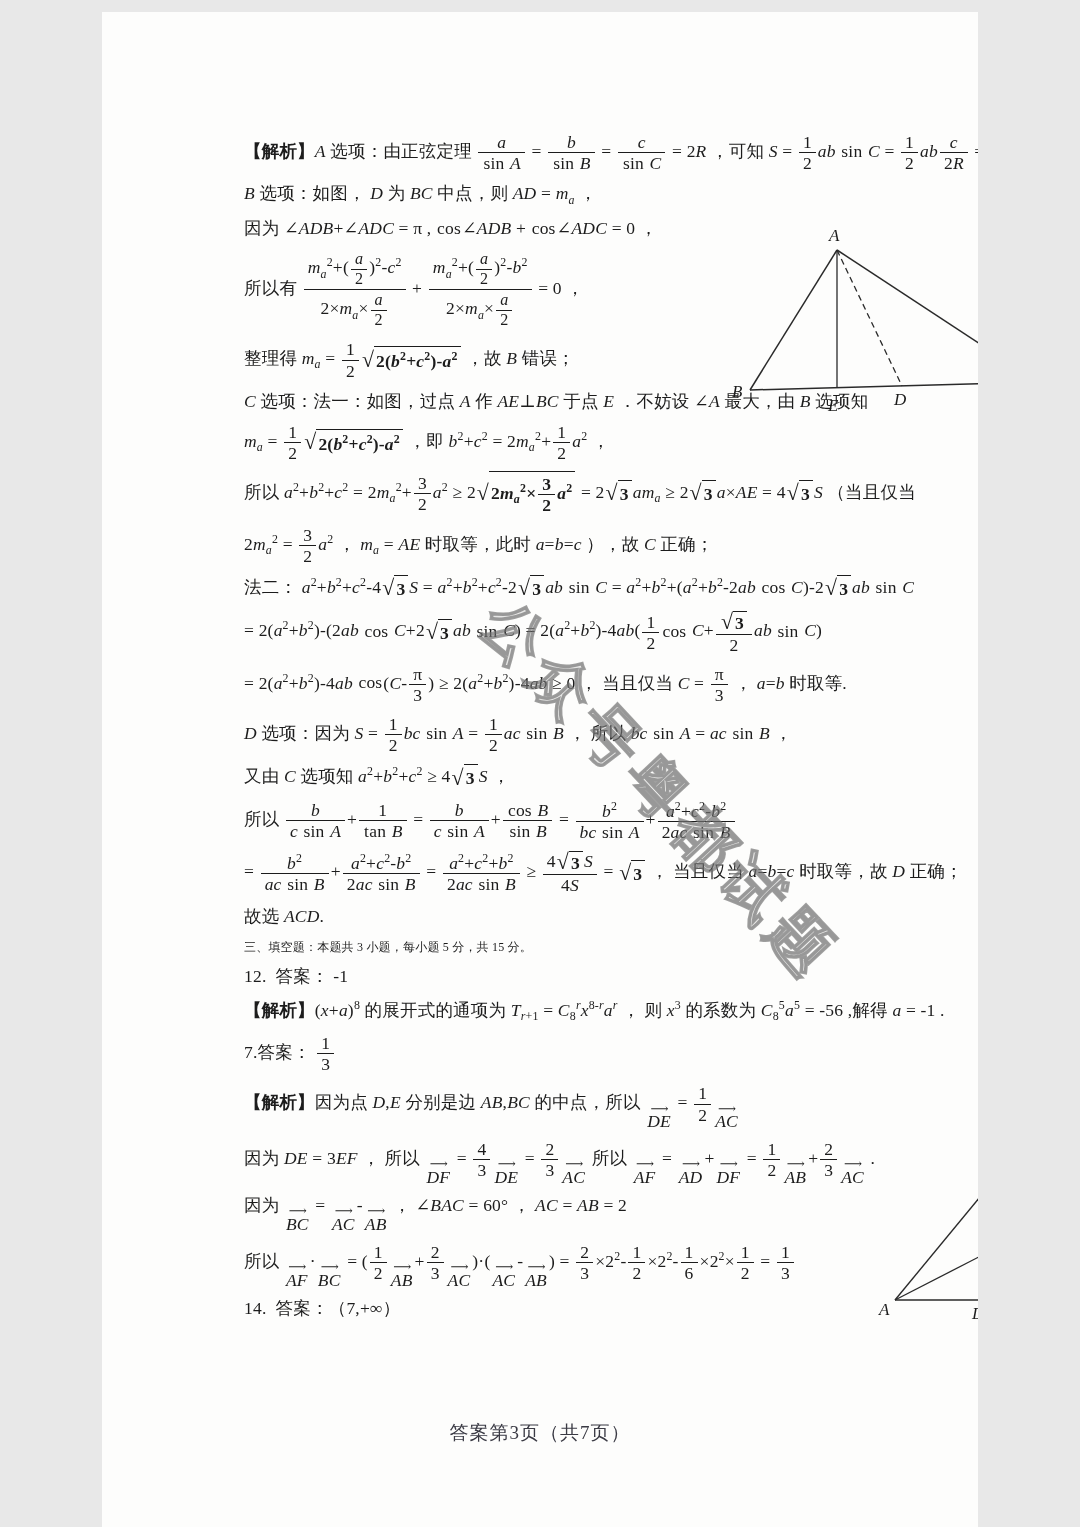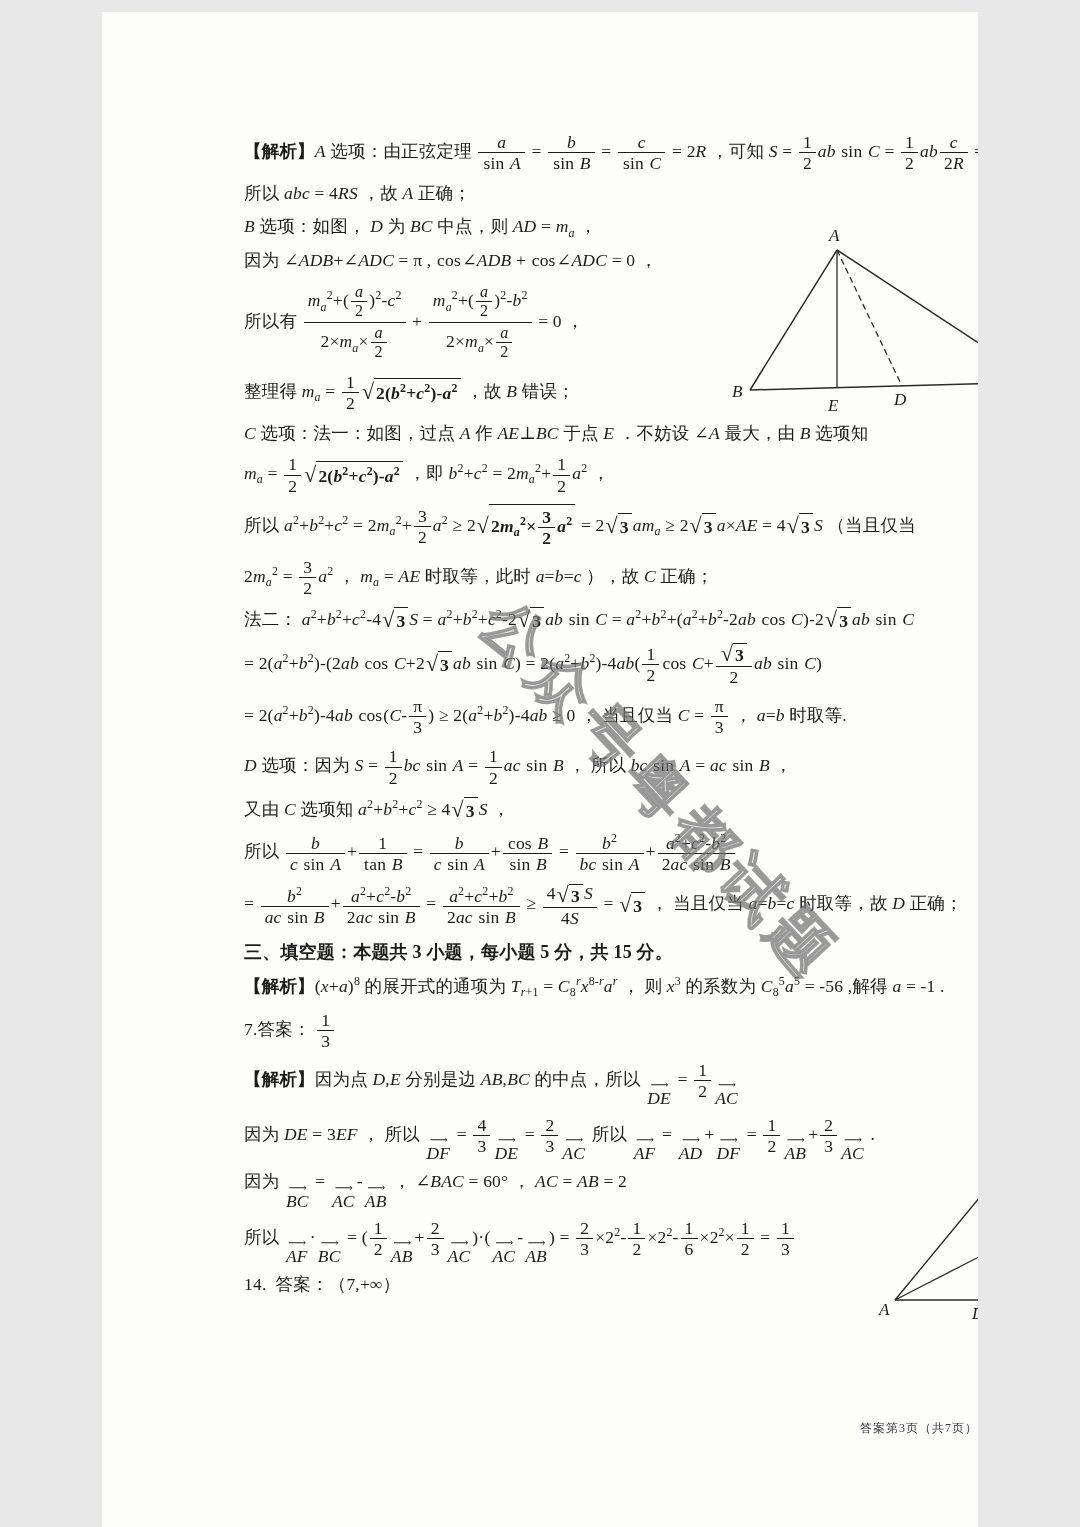--- a/index.html
+++ b/index.html
@@ -5,21 +5,21 @@
 <style>
   * { margin:0; padding:0; box-sizing:border-box; }
   html,body { background:#e8e8e8; }
   .page {
     position:relative; width:876px; height:1527px; margin:12px auto;
     background:#fdfdfc; color:#1c1c1c; overflow:hidden;
     font-family:"Liberation Serif","DejaVu Serif",serif;
   }
   .content { position:absolute; left:142px; top:112px; width:828px; }
   .ln { font-size:17.5px; line-height:1.45; margin:7px 0; letter-spacing:0.2px; }
-  .hd { font-weight:bold; font-size:18px; margin:10px 0 8px 0; }
+  .hd { font-weight:normal; font-size:12px; margin:10px 0 8px 0; }
   
   .tx { white-space:pre-wrap; }
   .it { font-style:italic; }
   .fn { font-style:normal; padding:0 1px; }
   sup { font-size:0.68em; }
   sub { font-size:0.68em; }
   .frac { display:inline-block; vertical-align:middle; text-align:center; margin:1px 2px; }
   .frac .num { display:block; border-bottom:1.4px solid #1c1c1c; padding:0 4px; line-height:1.15; }
   .frac .den { display:block; padding:0 4px; line-height:1.15; }
   .frac .frac { font-size:0.92em; }
@@ -37,32 +37,31 @@
   .watermark {
     position:absolute; left:558px; top:778px; white-space:nowrap;
     transform:translate(-50%,-50%) rotate(47deg);
     font-size:62px; font-weight:bold; letter-spacing:8px;
     color:rgba(128,128,128,0.18);
     -webkit-text-stroke:1.6px rgba(110,110,110,0.65);
     pointer-events:none; z-index:5;
   }
   
   .footer {
-    position:absolute; left:0; right:0; top:1408px; text-align:right;
-    font-size:12px; color:#3a3a44; letter-spacing:1px;
+    position:absolute; left:0; right:0; top:1408px; text-align:center;
+    font-size:19px; color:#3a3a44; letter-spacing:1px;
   }
 </style>
 </head>
 <body>
 
 <div class="page">
 
   <div class="content">
     <p class="ln"><b><span class="tx">【解析】</span></b><span class="tx"><span class="it">A</span> 选项：由正弦定理 </span><span class="frac"><span class="num"><span class="tx"><span class="it">a</span></span></span><span class="den"><span class="tx"><span class="fn">sin</span> <span class="it">A</span></span></span></span><span class="tx"> = </span><span class="frac"><span class="num"><span class="tx"><span class="it">b</span></span></span><span class="den"><span class="tx"><span class="fn">sin</span> <span class="it">B</span></span></span></span><span class="tx"> = </span><span class="frac"><span class="num"><span class="tx"><span class="it">c</span></span></span><span class="den"><span class="tx"><span class="fn">sin</span> <span class="it">C</span></span></span></span><span class="tx"> = 2<span class="it">R</span> ，可知 <span class="it">S</span> = </span><span class="frac"><span class="num"><span class="tx">1</span></span><span class="den"><span class="tx">2</span></span></span><span class="tx"><span class="it">ab</span> <span class="fn">sin</span> <span class="it">C</span> = </span><span class="frac"><span class="num"><span class="tx">1</span></span><span class="den"><span class="tx">2</span></span></span><span class="tx"><span class="it">ab</span></span><span class="frac"><span class="num"><span class="tx"><span class="it">c</span></span></span><span class="den"><span class="tx">2<span class="it">R</span></span></span></span><span class="tx"> = </span><span class="frac"><span class="num"><span class="tx"><span class="it">abc</span></span></span><span class="den"><span class="tx">4<span class="it">R</span></span></span></span><span class="tx"> ，</span></p>
-    <p class="ln"><span class="tx">所以 <span class="it">abc</span> = 4<span class="it">RS</span> ，故 <span class="it">A</span> 正确；</span></p>
     <p class="ln"><span class="tx"><span class="it">B</span> 选项：如图， <span class="it">D</span> 为 <span class="it">BC</span> 中点，则 <span class="it">AD</span> = <span class="it">m</span></span><sub><span class="tx"><span class="it">a</span></span></sub><span class="tx"> ，</span></p>
     <p class="ln"><span class="tx">因为 ∠<span class="it">ADB</span>+∠<span class="it">ADC</span> = π , <span class="fn">cos</span>∠<span class="it">ADB</span> + <span class="fn">cos</span>∠<span class="it">ADC</span> = 0 ，</span></p>
     <p class="ln"><span class="tx">所以有 </span><span class="frac"><span class="num"><span class="tx"><span class="it">m</span></span><sub><span class="tx"><span class="it">a</span></span></sub><sup><span class="tx">2</span></sup><span class="tx">+(</span><span class="frac"><span class="num"><span class="tx"><span class="it">a</span></span></span><span class="den"><span class="tx">2</span></span></span><span class="tx">)</span><sup><span class="tx">2</span></sup><span class="tx">-<span class="it">c</span></span><sup><span class="tx">2</span></sup></span><span class="den"><span class="tx">2×<span class="it">m</span></span><sub><span class="tx"><span class="it">a</span></span></sub><span class="tx">×</span><span class="frac"><span class="num"><span class="tx"><span class="it">a</span></span></span><span class="den"><span class="tx">2</span></span></span></span></span><span class="tx"> + </span><span class="frac"><span class="num"><span class="tx"><span class="it">m</span></span><sub><span class="tx"><span class="it">a</span></span></sub><sup><span class="tx">2</span></sup><span class="tx">+(</span><span class="frac"><span class="num"><span class="tx"><span class="it">a</span></span></span><span class="den"><span class="tx">2</span></span></span><span class="tx">)</span><sup><span class="tx">2</span></sup><span class="tx">-<span class="it">b</span></span><sup><span class="tx">2</span></sup></span><span class="den"><span class="tx">2×<span class="it">m</span></span><sub><span class="tx"><span class="it">a</span></span></sub><span class="tx">×</span><span class="frac"><span class="num"><span class="tx"><span class="it">a</span></span></span><span class="den"><span class="tx">2</span></span></span></span></span><span class="tx"> = 0 ，</span></p>
     <p class="ln"><span class="tx">整理得 <span class="it">m</span></span><sub><span class="tx"><span class="it">a</span></span></sub><span class="tx"> = </span><span class="frac"><span class="num"><span class="tx">1</span></span><span class="den"><span class="tx">2</span></span></span><span class="sqrt">
           <span class="rad">√</span>
           <span class="rdc"><span class="tx">2(<span class="it">b</span></span><sup><span class="tx">2</span></sup><span class="tx">+<span class="it">c</span></span><sup><span class="tx">2</span></sup><span class="tx">)-<span class="it">a</span></span><sup><span class="tx">2</span></sup></span>
         </span><span class="tx"> ，故 <span class="it">B</span> 错误；</span></p>
     <p class="ln"><span class="tx"><span class="it">C</span> 选项：法一：如图，过点 <span class="it">A</span> 作 <span class="it">AE</span>⊥<span class="it">BC</span> 于点 <span class="it">E</span> ．不妨设 ∠<span class="it">A</span> 最大，由 <span class="it">B</span> 选项知</span></p>
     <p class="ln"><span class="tx"><span class="it">m</span></span><sub><span class="tx"><span class="it">a</span></span></sub><span class="tx"> = </span><span class="frac"><span class="num"><span class="tx">1</span></span><span class="den"><span class="tx">2</span></span></span><span class="sqrt">
           <span class="rad">√</span>
@@ -106,21 +105,23 @@
           <span class="rdc"><span class="tx">3</span></span>
         </span><span class="tx"><span class="it">S</span> ，</span></p>
     <p class="ln"><span class="tx">所以 </span><span class="frac"><span class="num"><span class="tx"><span class="it">b</span></span></span><span class="den"><span class="tx"><span class="it">c</span> <span class="fn">sin</span> <span class="it">A</span></span></span></span><span class="tx">+</span><span class="frac"><span class="num"><span class="tx">1</span></span><span class="den"><span class="tx"><span class="fn">tan</span> <span class="it">B</span></span></span></span><span class="tx"> = </span><span class="frac"><span class="num"><span class="tx"><span class="it">b</span></span></span><span class="den"><span class="tx"><span class="it">c</span> <span class="fn">sin</span> <span class="it">A</span></span></span></span><span class="tx">+</span><span class="frac"><span class="num"><span class="tx"><span class="fn">cos</span> <span class="it">B</span></span></span><span class="den"><span class="tx"><span class="fn">sin</span> <span class="it">B</span></span></span></span><span class="tx"> = </span><span class="frac"><span class="num"><span class="tx"><span class="it">b</span></span><sup><span class="tx">2</span></sup></span><span class="den"><span class="tx"><span class="it">bc</span> <span class="fn">sin</span> <span class="it">A</span></span></span></span><span class="tx">+</span><span class="frac"><span class="num"><span class="tx"><span class="it">a</span></span><sup><span class="tx">2</span></sup><span class="tx">+<span class="it">c</span></span><sup><span class="tx">2</span></sup><span class="tx">-<span class="it">b</span></span><sup><span class="tx">2</span></sup></span><span class="den"><span class="tx">2<span class="it">ac</span> <span class="fn">sin</span> <span class="it">B</span></span></span></span></p>
     <p class="ln"><span class="tx">= </span><span class="frac"><span class="num"><span class="tx"><span class="it">b</span></span><sup><span class="tx">2</span></sup></span><span class="den"><span class="tx"><span class="it">ac</span> <span class="fn">sin</span> <span class="it">B</span></span></span></span><span class="tx">+</span><span class="frac"><span class="num"><span class="tx"><span class="it">a</span></span><sup><span class="tx">2</span></sup><span class="tx">+<span class="it">c</span></span><sup><span class="tx">2</span></sup><span class="tx">-<span class="it">b</span></span><sup><span class="tx">2</span></sup></span><span class="den"><span class="tx">2<span class="it">ac</span> <span class="fn">sin</span> <span class="it">B</span></span></span></span><span class="tx"> = </span><span class="frac"><span class="num"><span class="tx"><span class="it">a</span></span><sup><span class="tx">2</span></sup><span class="tx">+<span class="it">c</span></span><sup><span class="tx">2</span></sup><span class="tx">+<span class="it">b</span></span><sup><span class="tx">2</span></sup></span><span class="den"><span class="tx">2<span class="it">ac</span> <span class="fn">sin</span> <span class="it">B</span></span></span></span><span class="tx"> ≥ </span><span class="frac"><span class="num"><span class="tx">4</span><span class="sqrt">
               <span class="rad">√</span>
               <span class="rdc"><span class="tx">3</span></span>
             </span><span class="tx"><span class="it">S</span></span></span><span class="den"><span class="tx">4<span class="it">S</span></span></span></span><span class="tx"> = </span><span class="sqrt">
           <span class="rad">√</span>
           <span class="rdc"><span class="tx">3</span></span>
         </span><span class="tx"> ， 当且仅当 <span class="it">a</span>=<span class="it">b</span>=<span class="it">c</span> 时取等，故 <span class="it">D</span> 正确；</span></p>
+    <p class="ln"><span class="tx">故选 <span class="it">ACD</span>.</span></p>
     <p class="ln hd"><span class="tx">三、填空题：本题共 3 小题，每小题 5 分，共 15 分。</span></p>
+    <p class="ln"><span class="tx">12.  答案： -1</span></p>
     <p class="ln"><b><span class="tx">【解析】</span></b><span class="tx">(<span class="it">x</span>+<span class="it">a</span>)</span><sup><span class="tx">8</span></sup><span class="tx"> 的展开式的通项为 <span class="it">T</span></span><sub><span class="tx"><span class="it">r</span>+1</span></sub><span class="tx"> = <span class="it">C</span></span><sub><span class="tx">8</span></sub><sup><span class="tx"><span class="it">r</span></span></sup><span class="tx"><span class="it">x</span></span><sup><span class="tx">8-<span class="it">r</span></span></sup><span class="tx"><span class="it">a</span></span><sup><span class="tx"><span class="it">r</span></span></sup><span class="tx"> ， 则 <span class="it">x</span></span><sup><span class="tx">3</span></sup><span class="tx"> 的系数为 <span class="it">C</span></span><sub><span class="tx">8</span></sub><sup><span class="tx">5</span></sup><span class="tx"><span class="it">a</span></span><sup><span class="tx">5</span></sup><span class="tx"> = -56 ,解得 <span class="it">a</span> = -1 .</span></p>
     <p class="ln"><span class="tx">7.答案： </span><span class="frac"><span class="num"><span class="tx">1</span></span><span class="den"><span class="tx">3</span></span></span></p>
     <p class="ln"><b><span class="tx">【解析】</span></b><span class="tx">因为点 <span class="it">D</span>,<span class="it">E</span> 分别是边 <span class="it">AB</span>,<span class="it">BC</span> 的中点，所以 </span><span class="vec">
           <span class="va">⟶</span>
           <span class="vt"><span class="tx"><span class="it">DE</span></span></span>
         </span><span class="tx"> = </span><span class="frac"><span class="num"><span class="tx">1</span></span><span class="den"><span class="tx">2</span></span></span><span class="vec">
           <span class="va">⟶</span>
           <span class="vt"><span class="tx"><span class="it">AC</span></span></span>
         </span></p>
     <p class="ln"><span class="tx">因为 <span class="it">DE</span> = 3<span class="it">EF</span> ， 所以 </span><span class="vec">

